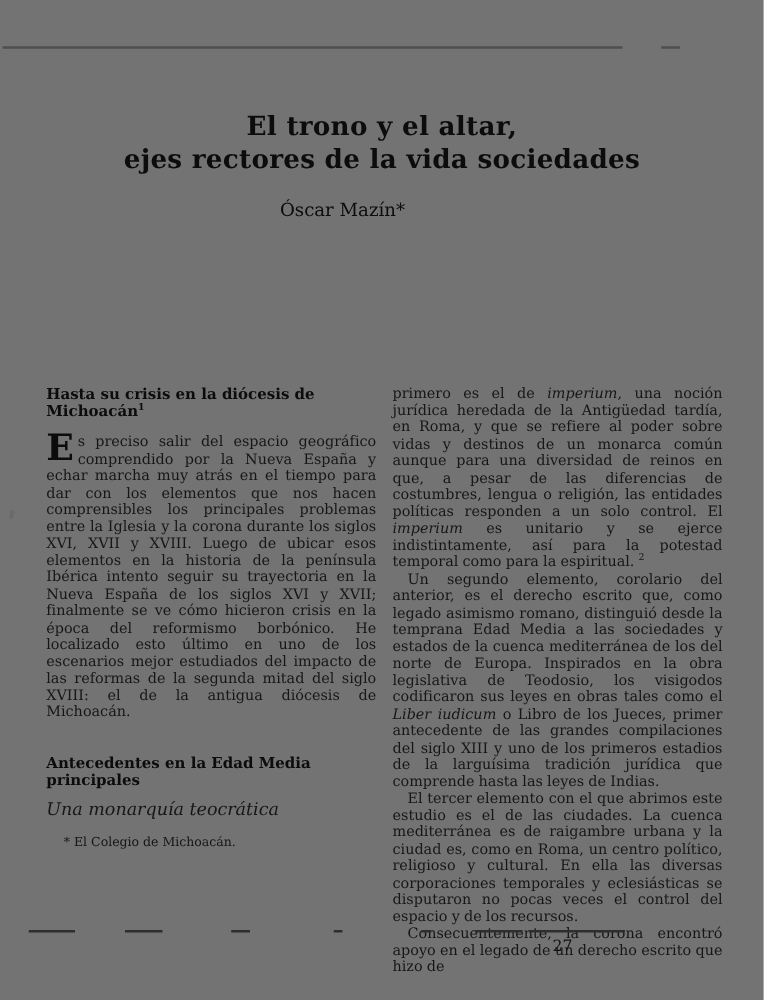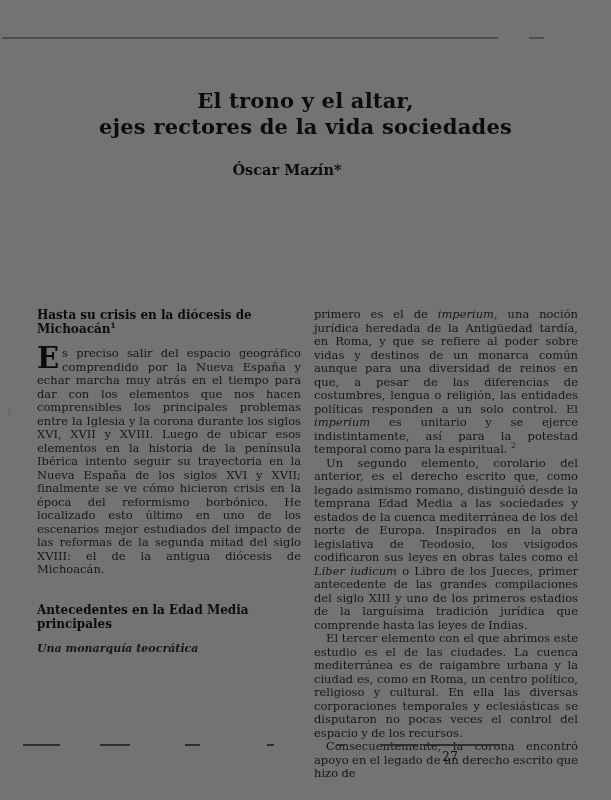--- a/index.html
+++ b/index.html
@@ -24,29 +24,29 @@
   .margin-tick { position:absolute; left:8px; top:408px; width:3px; height:7px;
                  background:#6a6a6a; border-radius:2px; transform:rotate(12deg); }
   
   .title {
     position:absolute; top:88px; left:0; width:611px;
     text-align:center; font-size:21px; font-weight:bold;
     line-height:26px; color:#0c0c0c; margin:0; letter-spacing:0.2px;
   }
   .author {
     position:absolute; top:161px; left:0; width:548px;
-    text-align:center; font-size:14.5px; font-weight:bold; color:#0c0c0c;padding-left:13px;
+    text-align:center; font-size:14.5px; font-weight:normal; color:#0c0c0c;
   }
   
   .columns { position:absolute; top:308px; left:37px; width:541px;
              display:flex; gap:13px;justify-content:space-between; }
   .col { width:264px; }
   h3.sec { font-size:12px; font-weight:bold; line-height:14px; margin:0 0 11px 0; color:#0c0c0c; }
   h3.sec.mt { margin-top:26px; }
-  .subhead { font-style:italic; font-size:11px; line-height:13.5px; margin:0 0 14px 0;font-weight:bold; }
+  .subhead { font-style:italic; font-size:14px; line-height:13.5px; margin:0 0 14px 0; }
   p.body { font-size:11.5px; line-height:13.5px; text-align:justify;
            margin:0; hyphens:auto; -webkit-hyphens:auto; word-spacing:-0.3px; }
   p.body.indent { text-indent:12px; }
   .dropcap { float:left; font-weight:bold; font-size:29px; line-height:23px;
              padding-right:3px; color:#0c0c0c; }
   sup.fn { font-size:7.5px; vertical-align:super; line-height:0; }
   .footnote { font-size:10px; line-height:12px; margin-top:12px; text-indent:14px; }
   .page-number { position:absolute; top:749px; left:442px; width:50px;
                  text-align:left; font-size:12.5px; color:#111; }
   i { }
@@ -69,20 +69,21 @@
     <div class="col">
       <h3 class="sec"><span>Hasta su crisis en la diócesis de Michoacán</span><sup class="fn">1</sup></h3>
 
       <p class="body"><span class="dropcap">E</span><span>s preciso salir del espacio geográfico comprendido por la Nueva España y echar marcha muy atrás en el tiempo para dar con los elementos que nos hacen comprensibles los principales problemas entre la Iglesia y la corona durante los siglos XVI, XVII y XVIII. Luego de ubicar esos elementos en la historia de la península Ibérica intento seguir su trayectoria en la Nueva España de los siglos XVI y XVII; finalmente se ve cómo hicieron crisis en la época del reformismo borbónico. He localizado esto último en uno de los escenarios mejor estudiados del impacto de las reformas de la segunda mitad del siglo XVIII: el de la antigua diócesis de Michoacán.</span></p>
 
       <h3 class="sec mt">Antecedentes en la Edad Media principales</h3>
 
       <p class="subhead">Una monarquía teocrática</p>
 
 
+      <div class="footnote">* El Colegio de Michoacán.</div>
     </div>
 
     <div class="col">
       <p class="body"><span>primero es el de </span><i>imperium</i><span>, una noción jurídica heredada de la Antigüedad tardía, en Roma, y que se refiere al poder sobre vidas y destinos de un monarca común aunque para una diversidad de reinos en que, a pesar de las diferencias de costumbres, lengua o religión, las entidades políticas responden a un solo control. El </span><i>imperium</i><span> es unitario y se ejerce indistintamente, así para la potestad temporal como para la espiritual. </span><sup class="fn">2</sup></p>
 
       <p class="body indent"><span>Un segundo elemento, corolario del anterior, es el derecho escrito que, como legado asimismo romano, distinguió desde la temprana Edad Media a las sociedades y estados de la cuenca mediterránea de los del norte de Europa. Inspirados en la obra legislativa de Teodosio, los visigodos codificaron sus leyes en obras tales como el </span><i>Liber iudicum</i><span> o Libro de los Jueces, primer antecedente de las grandes compilaciones del siglo XIII y uno de los primeros estadios de la larguísima tradición jurídica que comprende hasta las leyes de Indias.</span></p>
 
       <p class="body indent">El tercer elemento con el que abrimos este estudio es el de las ciudades. La cuenca mediterránea es de raigambre urbana y la ciudad es, como en Roma, un centro político, religioso y cultural. En ella las diversas corporaciones temporales y eclesiásticas se disputaron no pocas veces el control del espacio y de los recursos.</p>
 
       <p class="body indent">Consecuentemente, la corona encontró apoyo en el legado de un derecho escrito que hizo de</p>

